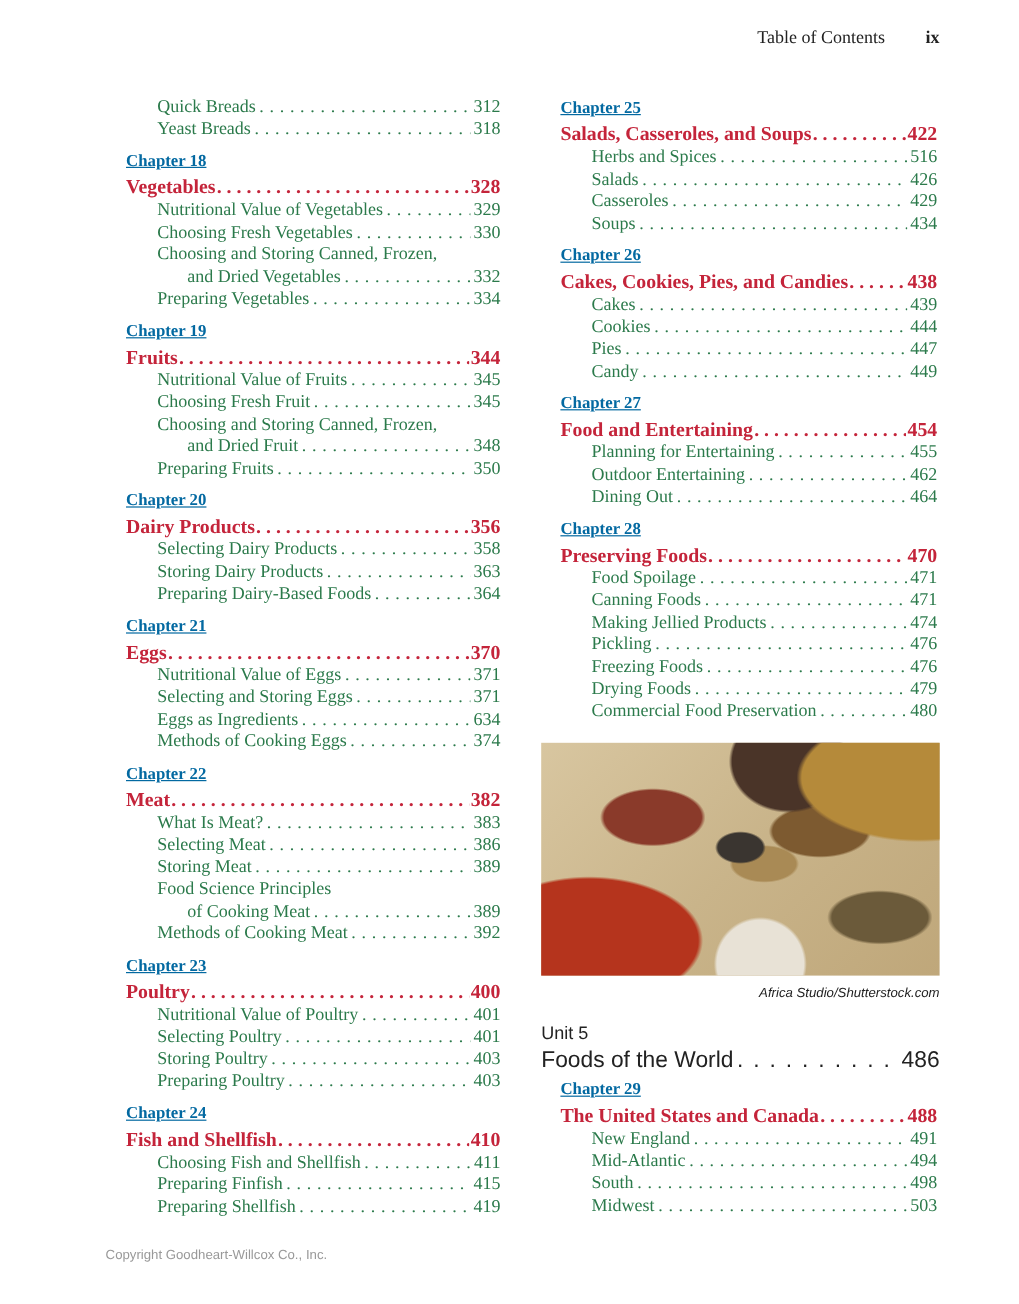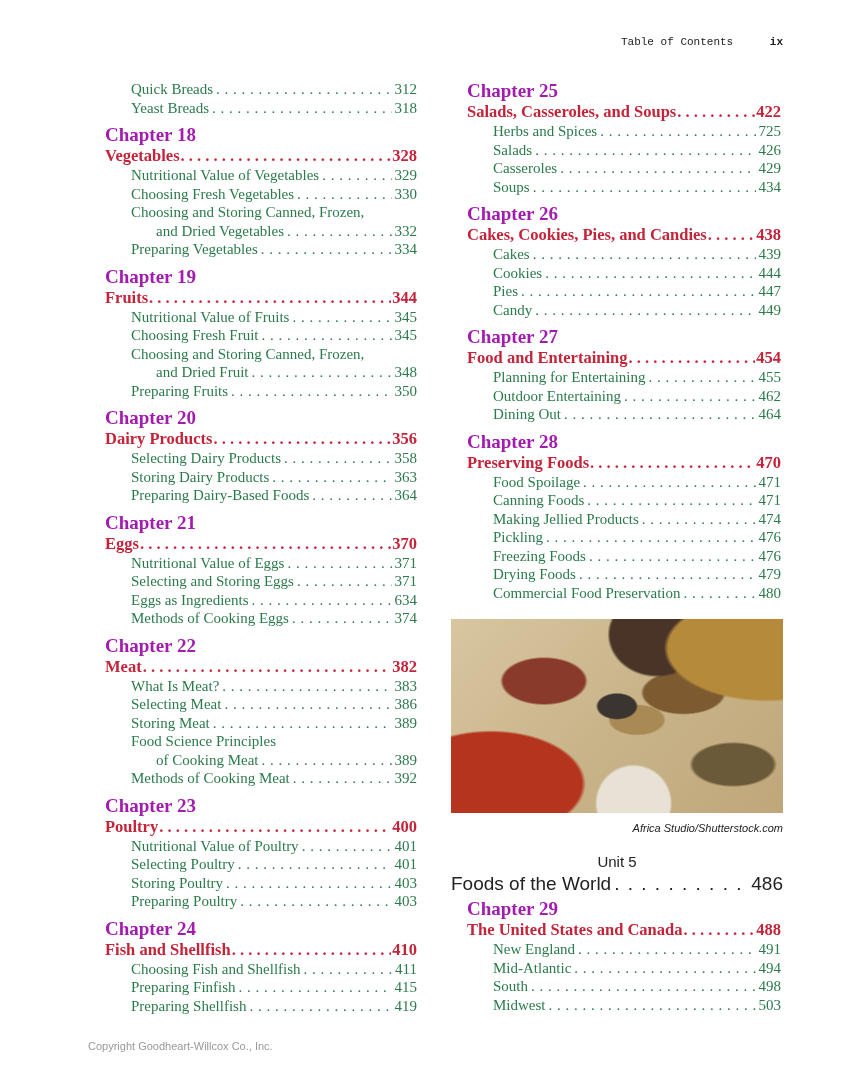--- a/index.html
+++ b/index.html
@@ -1,45 +1,45 @@
 <!DOCTYPE html>
 <html><head>
 <meta charset="utf-8">
 <style>
   html,body{margin:0;padding:0;background:#fff;}
   body{width:849px;height:1087px;position:relative;overflow:hidden;font-family:"Liberation Serif","DejaVu Serif",serif;}
-  .hdr{position:absolute;top:36px;right:66px;font-family:Liberation Mono, monospace;font-size:11px;color:#222;}
+  .hdr{position:absolute;top:24px;right:66px;font-family:Liberation Serif, serif;font-size:15px;color:#222;}
   .hdr .pg{font-weight:bold;margin-left:30px;}
   .col{position:absolute;top:80px;width:312px;}
   .col.left{left:105px;}
   .col.right{left:467px;width:314px;}
   .sub{color:#2b7a4b;font-size:15px;line-height:18.5px;display:flex;padding-left:26px;white-space:nowrap;}
   .sub.indent2{padding-left:51px;justify-content:center;}
   .sub.nolead{display:block;}
   .sub .t{flex:0 0 auto;}
   .lead{flex:1 1 auto;overflow:hidden;margin:0 3px;}
   .lead::after{content:" . . . . . . . . . . . . . . . . . . . . . . . . . . . . . . . . . . . . . . . . . . . . . . . . . . . . . . . .";white-space:nowrap;letter-spacing:0.5px;}
   .sub .p{flex:0 0 auto;}
-  .chap{color:#a21caf;font-weight:bold;font-size:19px;line-height:21px;margin-top:7px;}
+  .chap{color:#0369a1;font-weight:bold;font-size:14px;line-height:21px;margin-top:7px;text-decoration:underline;}
   .ctitle{color:#c4243a;font-weight:bold;font-size:16.5px;line-height:21px;display:flex;white-space:nowrap;}
   .ctitle .lead{margin:0 1px;}
   .ctitle .lead::after{content:". . . . . . . . . . . . . . . . . . . . . . . . . . . . . . . . . . . . . . . . . . . . . . .";letter-spacing:0px;}
   .photo{position:absolute;left:451px;top:619px;width:332px;height:194px;overflow:hidden;
     background:radial-gradient(ellipse at 12% 85%,#b5341d 0 22%,transparent 23%),
       radial-gradient(ellipse at 95% 15%,#b58a3a 0 22%,transparent 23%),
       radial-gradient(ellipse at 62% 8%,#4a3428 0 16%,transparent 17%),
       radial-gradient(ellipse at 28% 32%,#8a3a2a 0 12%,transparent 13%),
       radial-gradient(ellipse at 50% 45%,#3a3530 0 8%,transparent 9%),
       radial-gradient(ellipse at 56% 52%,#a98a55 0 10%,transparent 11%),
       radial-gradient(ellipse at 70% 38%,#7d5a30 0 12%,transparent 13%),
       radial-gradient(ellipse at 85% 75%,#6b5a3a 0 10%,transparent 11%),
       radial-gradient(ellipse at 55% 95%,#e8e2d6 0 14%,transparent 15%),
       linear-gradient(135deg,#d8c6a0,#c9b48a 50%,#bfa77a);}
   .credit{position:absolute;right:66px;top:822px;font-family:"Liberation Sans",sans-serif;font-style:italic;font-size:11px;color:#222;}
-  .unit{position:absolute;left:451px;top:852px;width:332px;font-family:"Liberation Sans",sans-serif;color:#222;text-align:center;}
+  .unit{position:absolute;left:451px;top:852px;width:332px;font-family:"Liberation Sans",sans-serif;color:#222;}
   .unit .ulabel{font-size:15px;line-height:20px;}
   .unit .utitle{font-size:19px;line-height:24px;display:flex;white-space:nowrap;}
   .unit .utitle .lead::after{content:" . . . . . . . . . . . . . . . . . . . . . . . . . . . . . . . . . . .";letter-spacing:1.5px;}
   .col.u5{top:898px;left:467px;}
   .foot{position:absolute;left:88px;top:1040px;font-family:"Liberation Sans",sans-serif;font-size:11px;color:#999;}
 </style>
 </head>
 <body>
 
 <div class="hdr">
@@ -251,21 +251,21 @@
 
   <div class="chap" style="margin-top:0">Chapter 25</div>
   <div class="ctitle">
       <span>Salads, Casseroles, and Soups</span>
       <span class="lead"></span>
       <span>422</span>
     </div>
   <div class="sub">
       <span class="t">Herbs and Spices</span>
       <span class="lead"></span>
-      <span class="p">725</span>
+      <span class="p">516</span>
     </div>
   <div class="sub">
       <span class="t">Salads</span>
       <span class="lead"></span>
       <span class="p">426</span>
     </div>
   <div class="sub">
       <span class="t">Casseroles</span>
       <span class="lead"></span>
       <span class="p">429</span>

